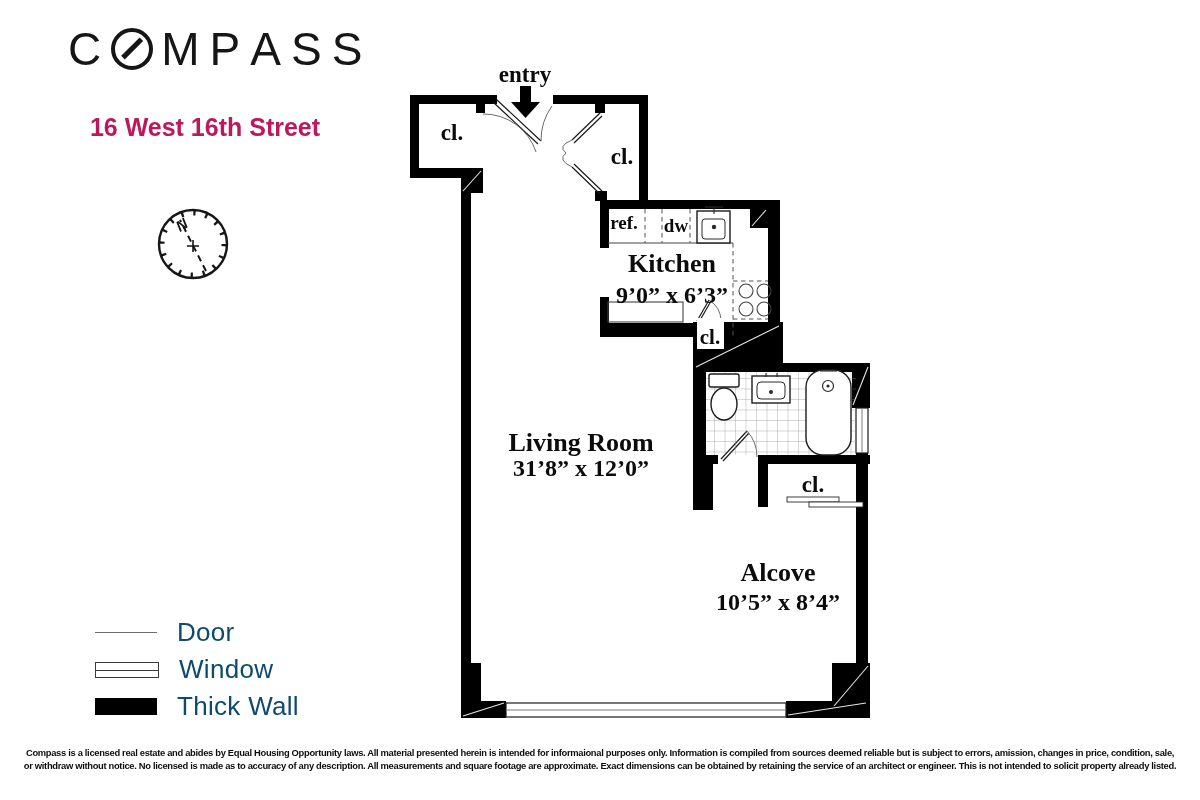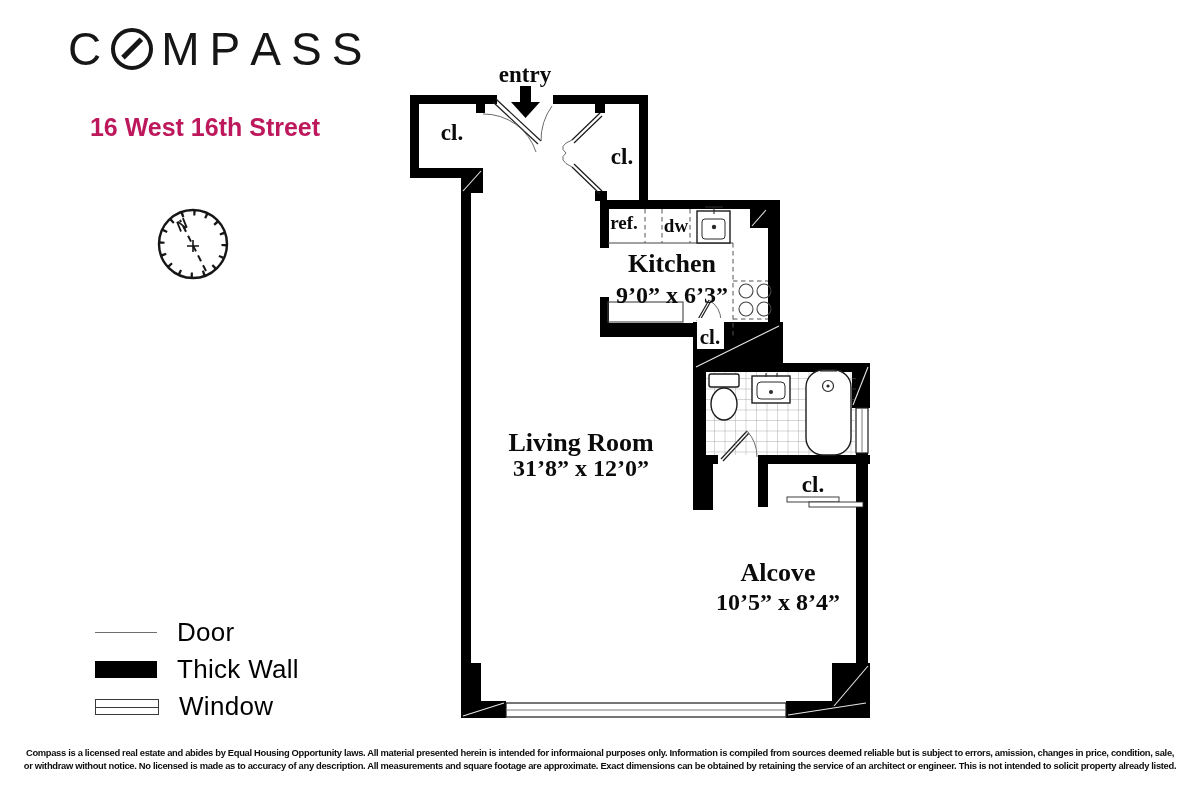--- a/index.html
+++ b/index.html
@@ -21,21 +21,21 @@
   
   .rose { position:absolute; left:154px; top:205px; }
   
   .legend { position:absolute; left:95px; top:614px; }
   .legend-row { display:flex; align-items:center; height:37px; }
   .legend-swatch { width:62px; margin-right:20px; flex:0 0 auto; }
   .legend-door { border-top:1.6px solid #6e6e6e; height:0; }
   .legend-wall { height:17px; background:#000; }
   .legend-window { height:14px; background:#fff; border:1.6px solid #3a3a3a; position:relative; }
   .legend-window::after { content:""; position:absolute; left:0; right:0; top:50%; border-top:1.3px solid #3a3a3a; }
-  .legend-label { font-size:26px; color:#000000; letter-spacing:0.3px; }
+  .legend-label { font-size:26px; color:#0c4a6e; letter-spacing:0.3px; }
   
   .disclaimer { position:absolute; left:0; right:0; top:747px; text-align:center;
                 font-size:9.4px; font-weight:700; letter-spacing:-0.32px; line-height:12.8px;
                 color:#0d0d0d; }
   .disclaimer div { white-space:nowrap; }
   
   .plan { position:absolute; left:0; top:0; }
   .plan text { font-family:"Liberation Serif", serif; font-weight:700; fill:#0b0b0b; }
   .room-name { font-size:26px; }
   .room-dims { font-size:24px; }
@@ -251,27 +251,27 @@
       <text class="room-dims" x="778" y="610">10’5” x 8’4”</text>
     </g>
   </svg>
 
   <div class="legend">
     <div class="legend-row">
       <div class="legend-swatch legend-door"></div>
       <div class="legend-label">Door</div>
     </div>
     <div class="legend-row">
+      <div class="legend-swatch legend-window"></div>
+      <div class="legend-label">Window</div>
+    </div>
+    <div class="legend-row">
       <div class="legend-swatch legend-wall"></div>
       <div class="legend-label">Thick Wall</div>
     </div>
-    <div class="legend-row">
-      <div class="legend-swatch legend-window"></div>
-      <div class="legend-label">Window</div>
-    </div>
   </div>
 
   <div class="disclaimer">
     <div>Compass is a licensed real estate and abides by Equal Housing Opportunity laws. All material presented herein is intended for informaional purposes only. Information is compiled from sources deemed reliable but is subject to errors, amission, changes in price, condition, sale,</div>
     <div>or withdraw without notice. No licensed is made as to accuracy of any description. All measurements and square footage are approximate. Exact dimensions can be obtained by retaining the service of an architect or engineer. This is not intended to solicit property already listed.</div>
   </div>
 
 </div>
 
 </body></html>

